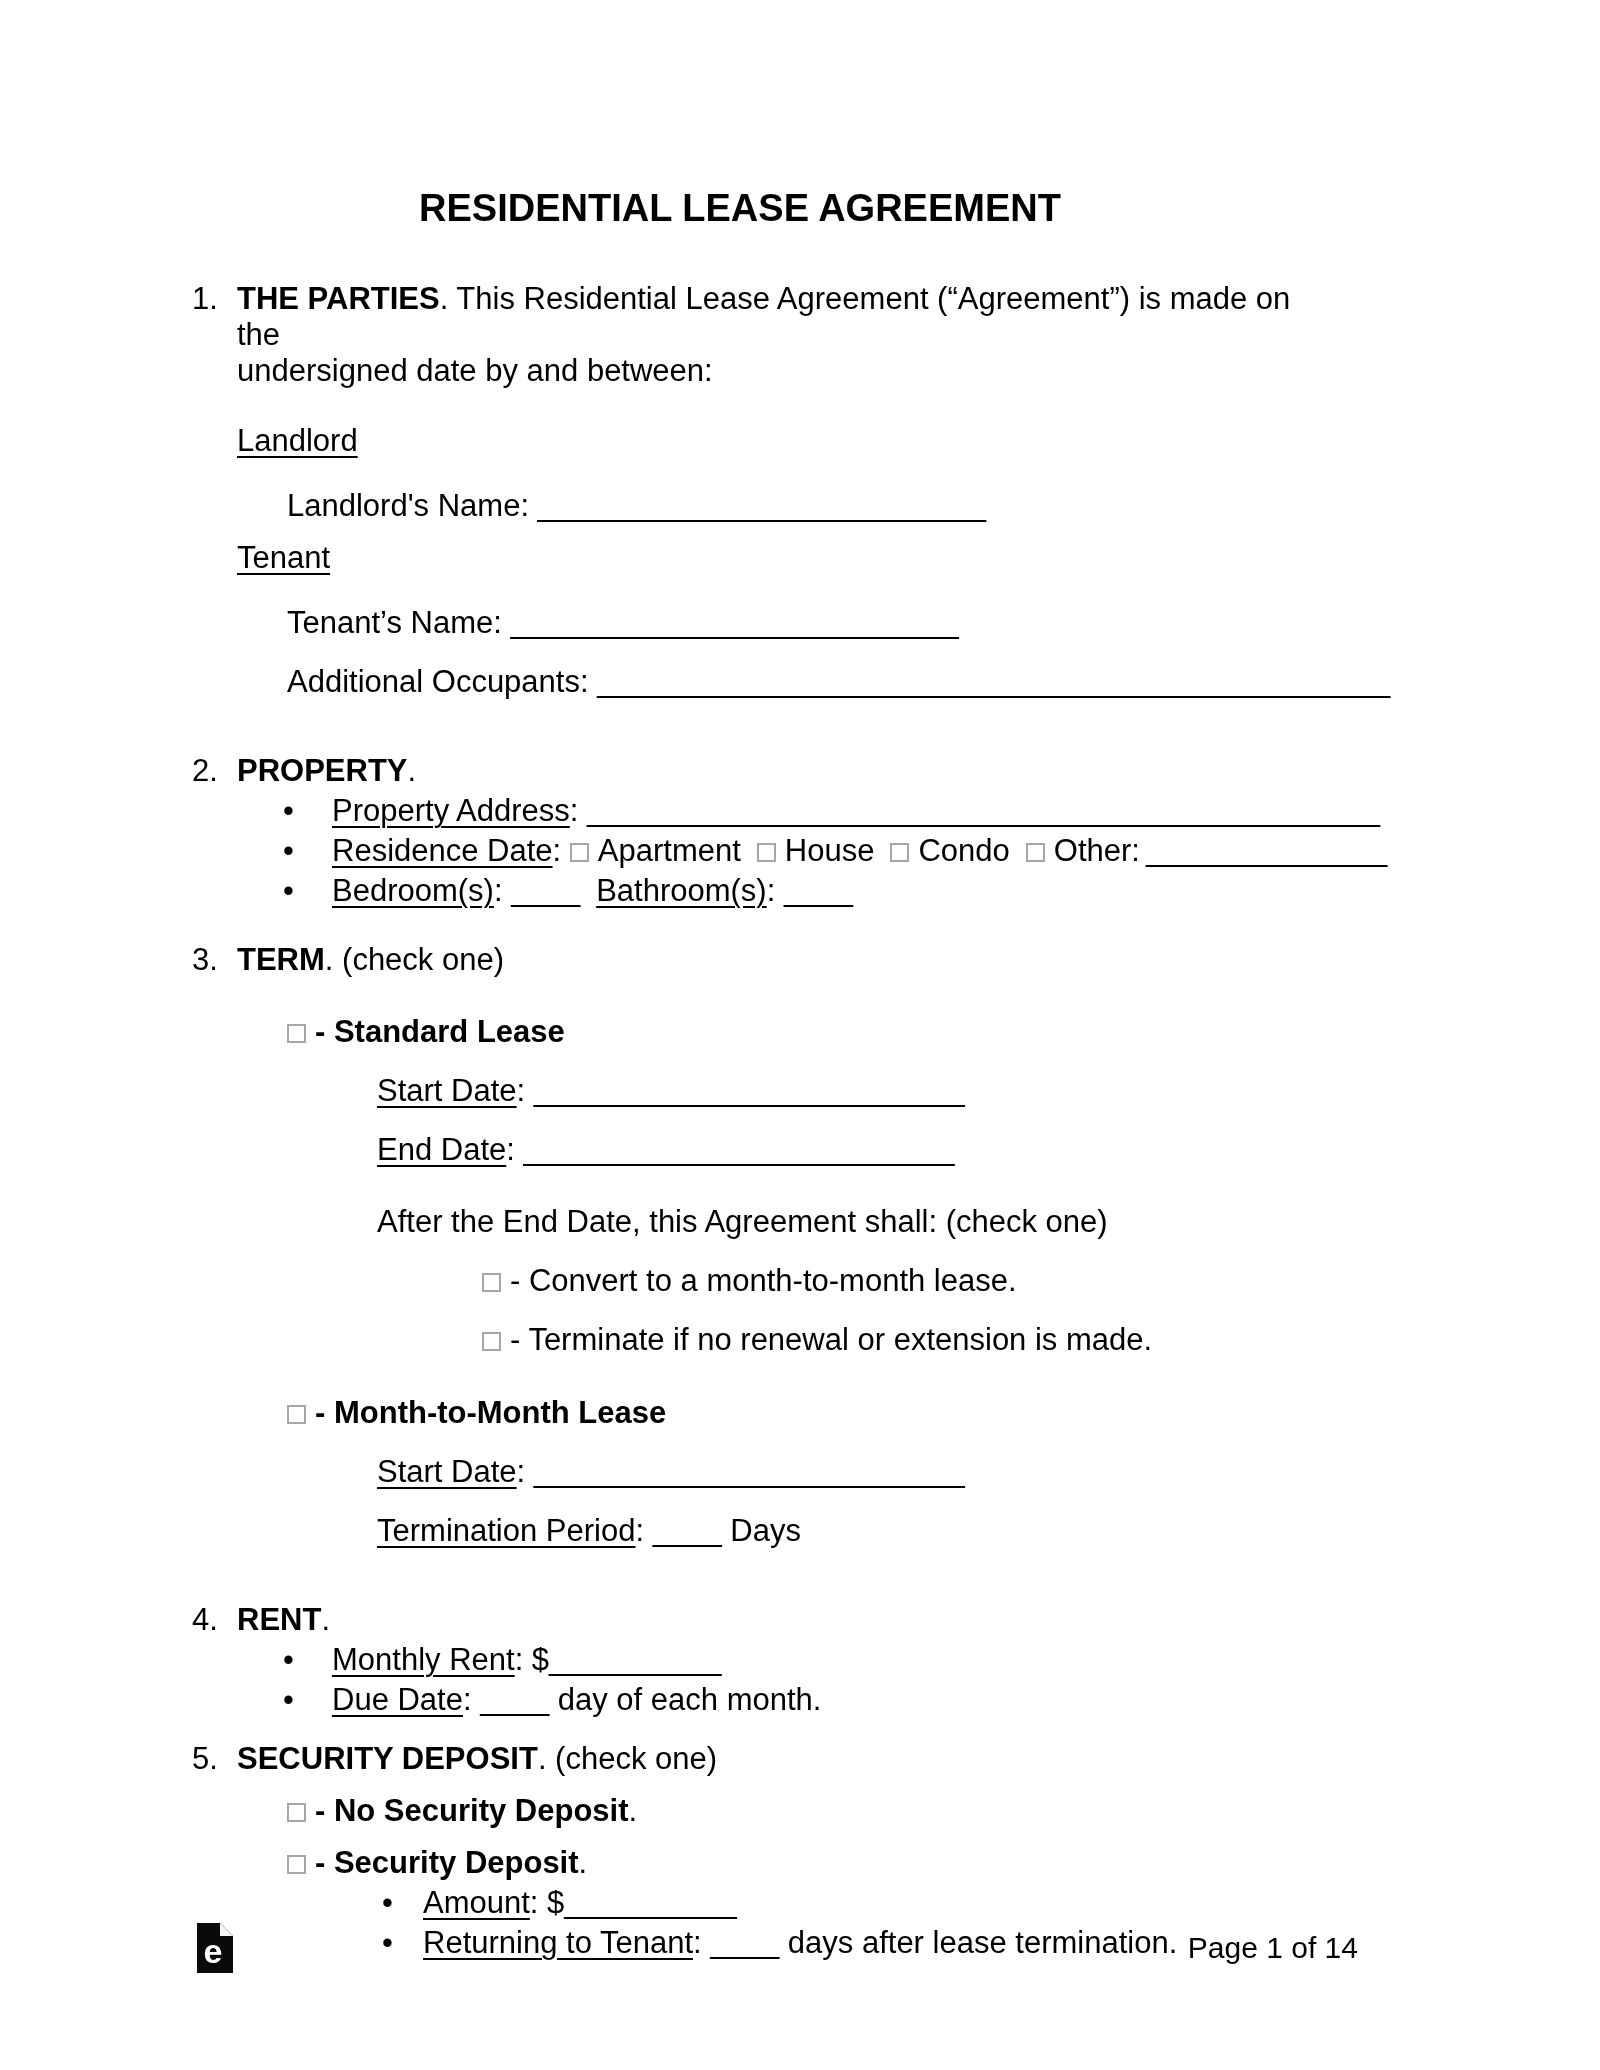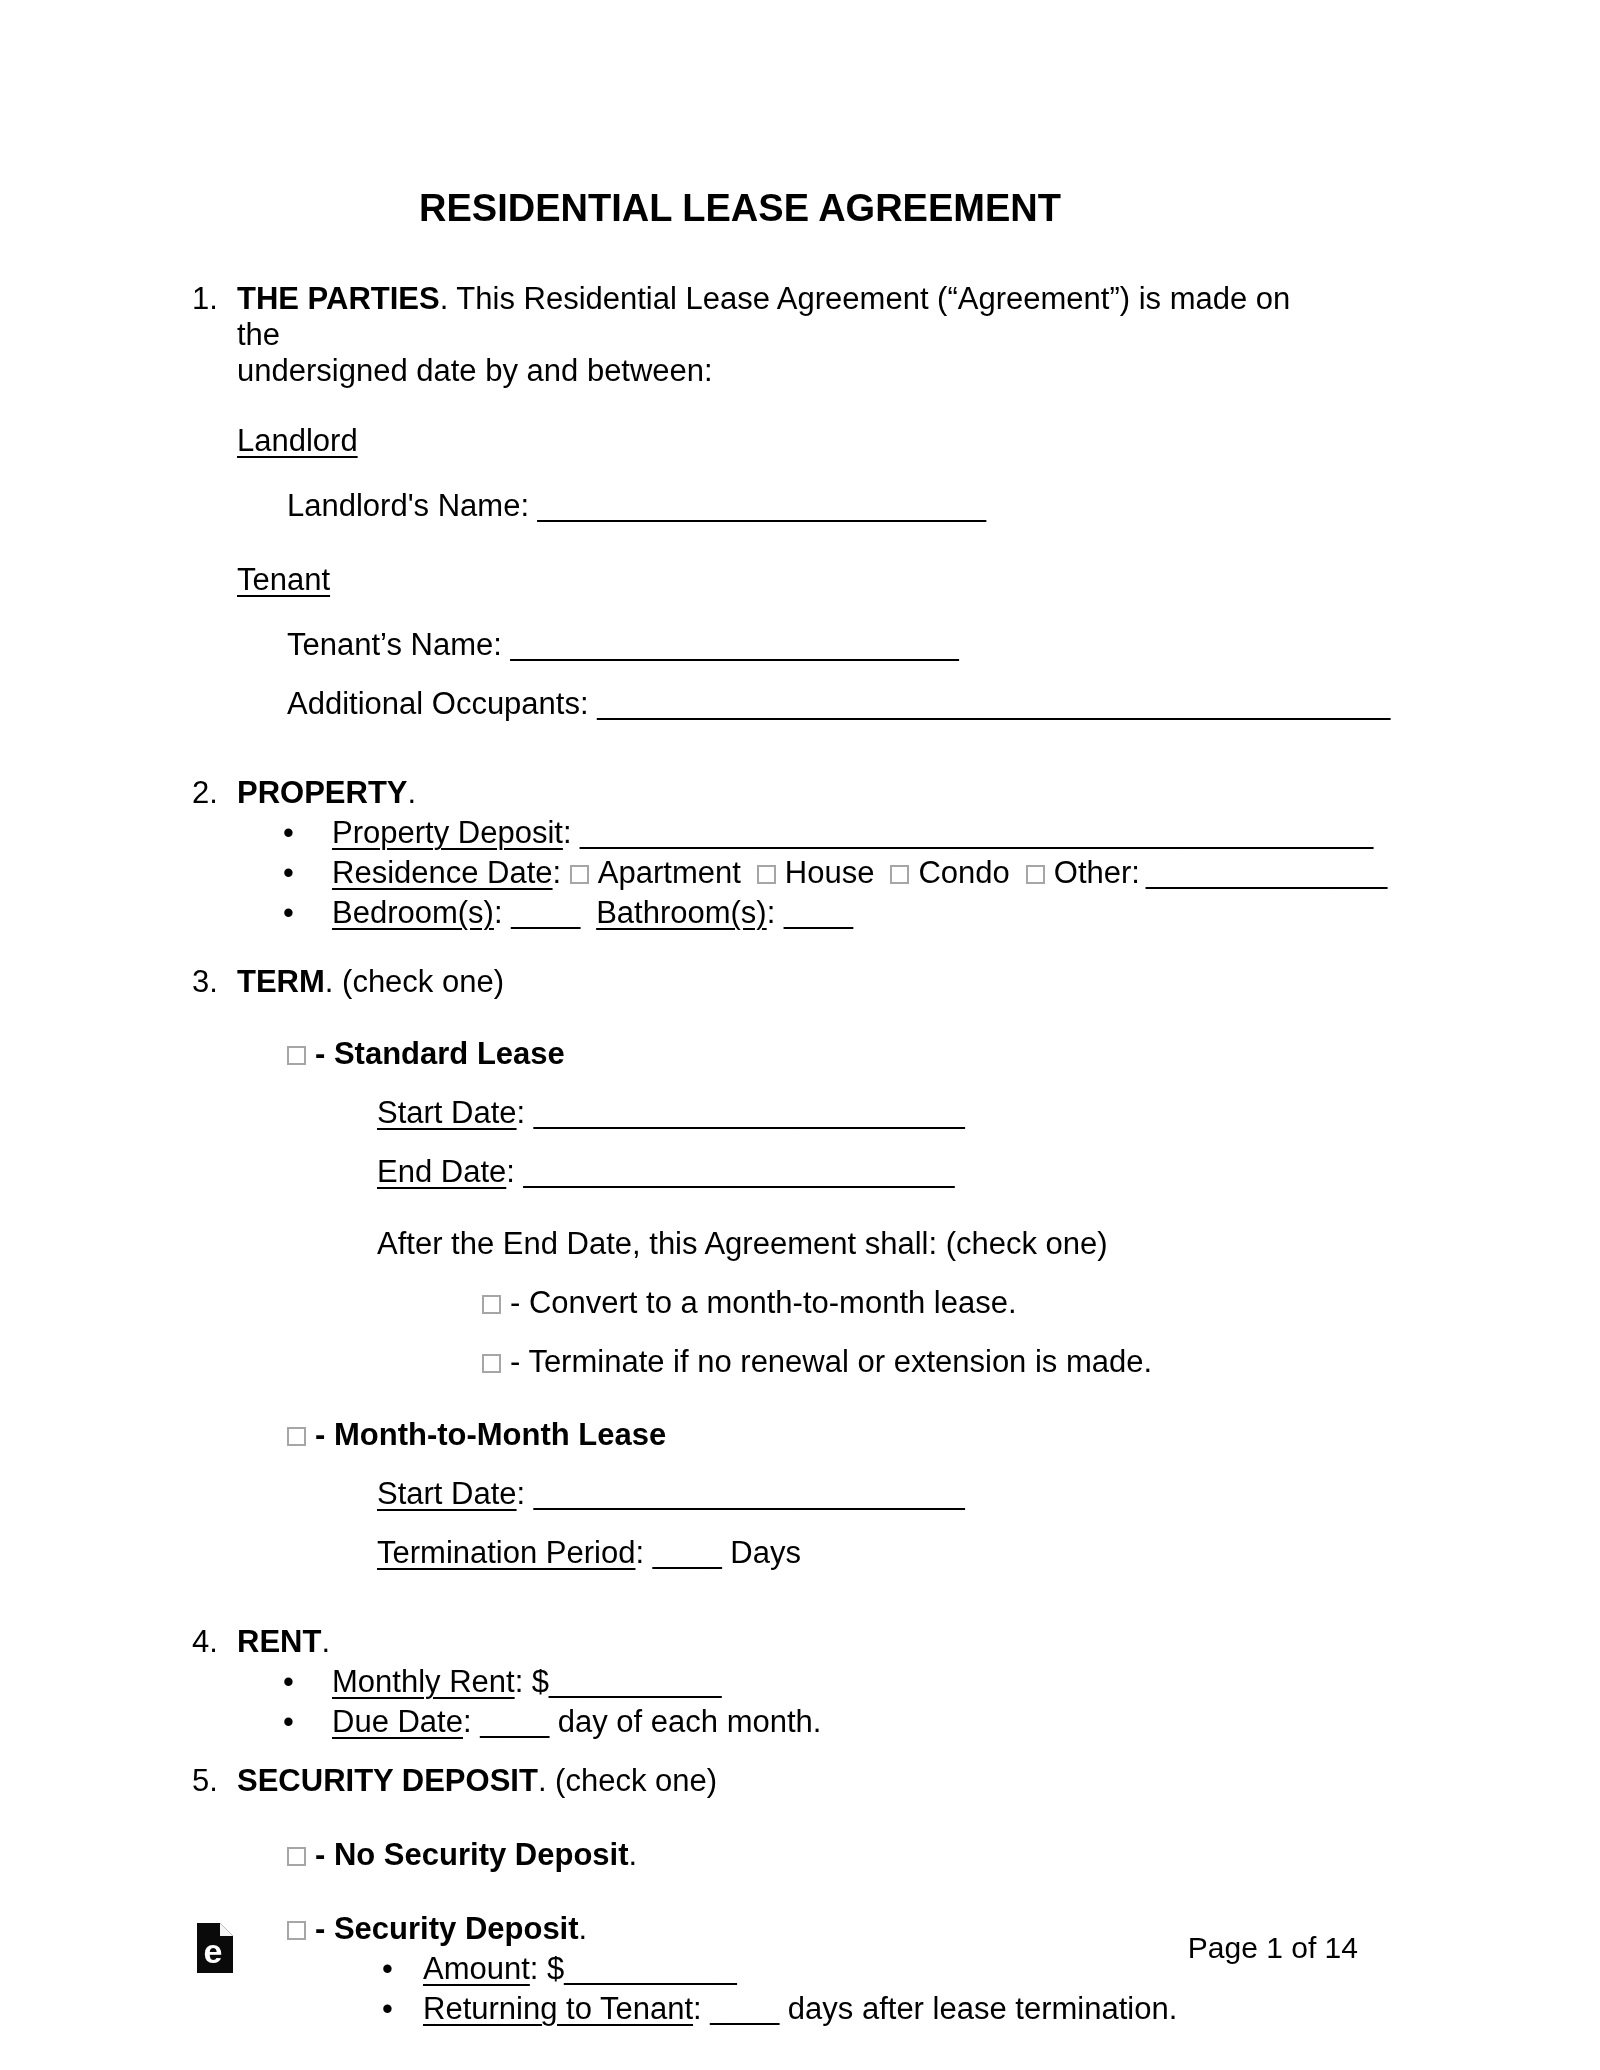--- a/index.html
+++ b/index.html
@@ -43,21 +43,21 @@
     margin-right:9px;
     vertical-align:-1px;
   }
   .opt { margin-right:16px; }
   .gap-other { margin-left:6px; }
   .gap-pair  { margin-right:16px; }
   
   .mt-para1 { margin-top:51px; }
   .mt-25 { margin-top:34px; }
   .mt-29 { margin-top:29px; }
-  .mt-38 { margin-top:38px; }
+  .mt-38 { margin-top:16px; }
   .mt-53 { margin-top:53px; }
   .mt-33 { margin-top:33px; }
   .mt-36 { margin-top:36px; }
   .mt-37 { margin-top:37px; }
   .mt-23 { margin-top:23px; }
   .mt-4  { margin-top:4px; }
   .mt-1  { margin-top:1px; }
   .footer {
     position:absolute;
     left:197px; right:122px; top:1922px;
@@ -86,21 +86,21 @@
 
   <div class="sec row mt-38"><span class="u">Tenant</span></div>
 
   <div class="mt-29">
     <div class="ind-a row"><span>Tenant’s Name</span><span>: __________________________</span></div>
     <div class="ind-a row"><span>Additional Occupants</span><span>: ______________________________________________</span></div>
   </div>
 
   <div class="sec row mt-53"><span class="num">2.</span><span class="b">PROPERTY</span><span>.</span></div>
 
-  <div class="bul row mt-4"><span class="dot">•</span><span class="u">Property Deposit</span><span>: ______________________________________________</span></div>
+  <div class="bul row mt-4"><span class="dot">•</span><span class="u">Property Address</span><span>: ______________________________________________</span></div>
 
   <div class="bul row mt-4"><span class="dot">•</span><span class="u">Residence Date</span><span>: </span><span class="cb"></span><span class="opt">Apartment</span><span class="cb"></span><span class="opt">House</span><span class="cb"></span><span class="opt">Condo</span><span class="cb"></span><span>Other:</span><span class="gap-other">______________</span></div>
 
   <div class="bul row mt-4"><span class="dot">•</span><span class="u">Bedroom(s)</span><span class="gap-pair">: ____</span><span class="u">Bathroom(s)</span><span>: ____</span></div>
 
   <div class="sec row mt-33"><span class="num">3.</span><span class="b">TERM</span><span>. (check one)</span></div>
 
   <div class="ind-a row mt-36"><span class="cb"></span><span class="b">- Standard Lease</span></div>
 
   <div class="mt-1">

